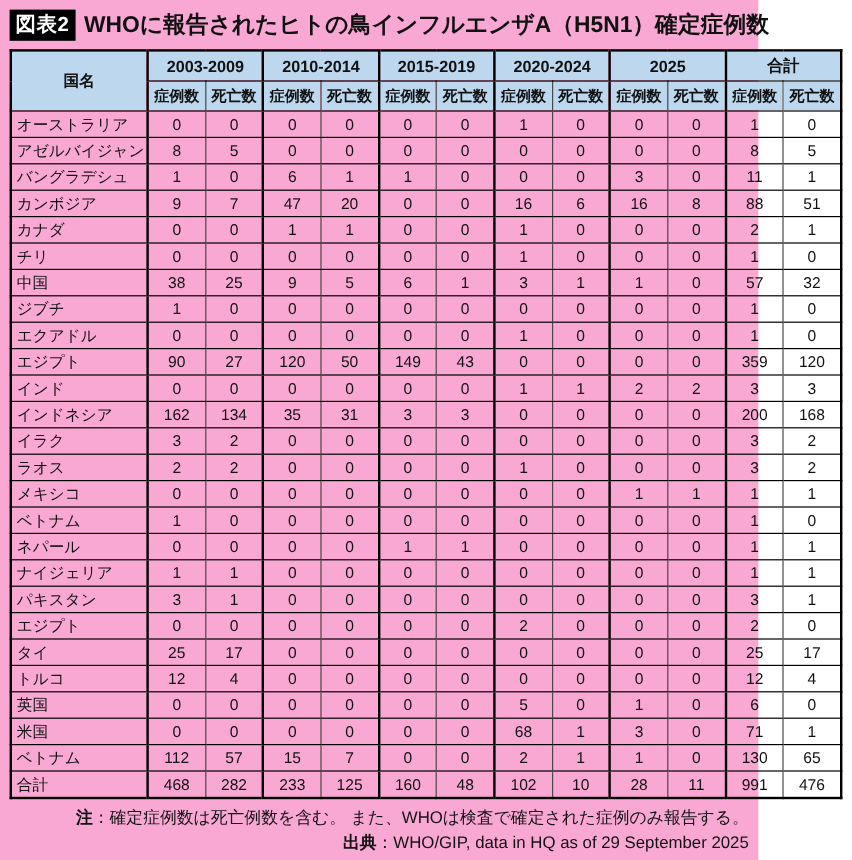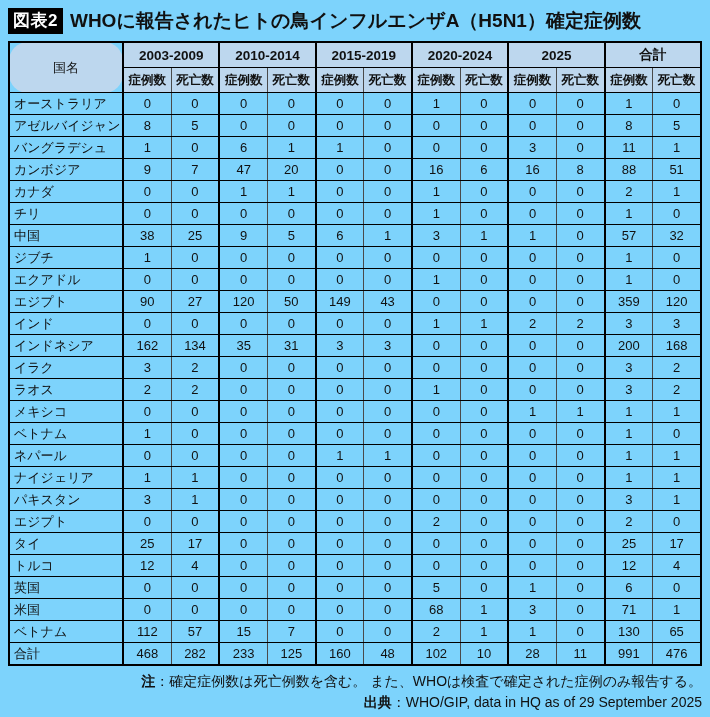--- a/index.html
+++ b/index.html
@@ -3,25 +3,25 @@
 <meta charset="utf-8">
 <style>
   html, body {
     margin: 0;
     background: #ffffff;
     width: 710px;
     font-family: "Liberation Sans", "DejaVu Sans", sans-serif;
     color: #111;
   }
   .page {
-    width: 710px;
+    width: 632px;
     height: 717px;
     box-sizing: border-box;
     padding: 6px 8px 0 8px;
-    background: #7dd3fc;
+    background: #f9a8d4;
   }
   .title-bar {
     display: flex;
     align-items: center;
     gap: 7px;
     margin: 2px 0 7px 0;
   }
   .title-badge {
     background: #000;
     color: #fff;
@@ -66,24 +66,23 @@
   thead th.group {
     font-weight: bold;
     font-size: 13.5px;
   }
   thead th.sub {
     font-weight: bold;
     font-size: 12.5px;
   }
   thead th.country-head {
     width: 112px;
-    font-weight: normal;
+    font-weight: bold;
     font-size: 13px;
     border-left: none;
-    border-radius: 19px;
   }
   tbody td {
     height: 21px;
     font-size: 13px;
     vertical-align: middle;
   }
   tbody td.country {
     text-align: left;
     padding-left: 4px;
     border-left: none;

